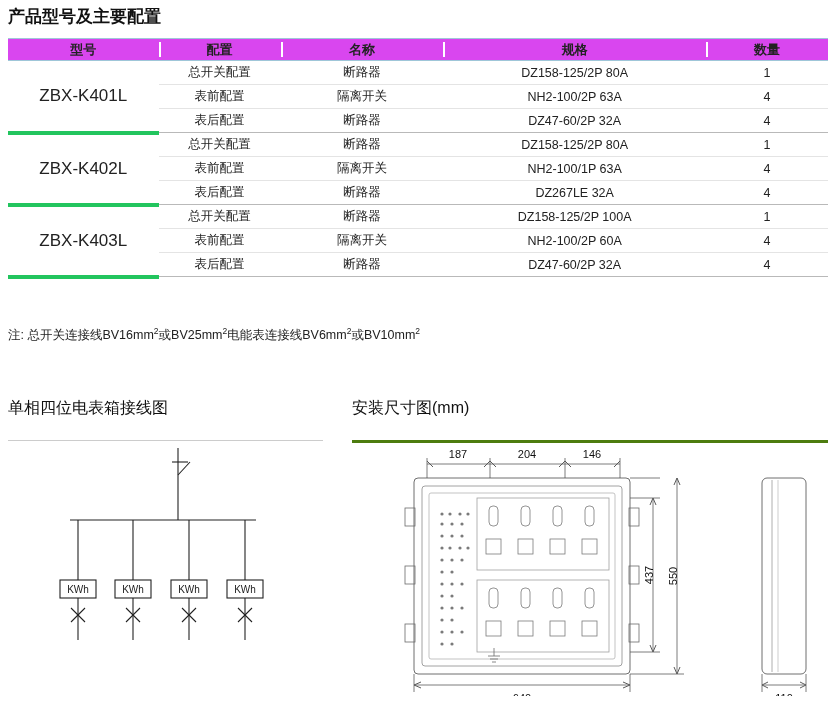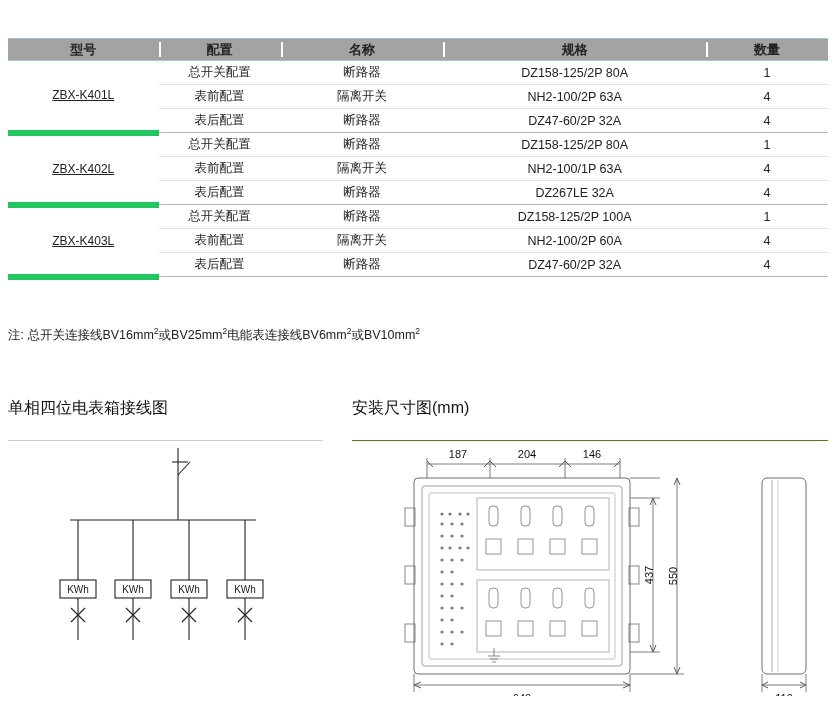--- a/index.html
+++ b/index.html
@@ -23,41 +23,40 @@
 
   
   table.spec {
     position: absolute;
     left: 8px; top: 38px;
     width: 820px;
     border-collapse: collapse;
     font-size: 12.5px;
   }
   table.spec th {
-    background: #a3a3a3;
+    background: #d946ef;
     font-weight: 600;
     color: #222;
     height: 22px;
     border: none;
     text-align: center;
     font-size: 13px;
   }
   table.spec thead tr { border-top: 1px solid #9fc6d8; border-bottom: 1px solid #9fc6d8; }
   table.spec td {
     height: 24px;
     text-align: center;
     border-bottom: 1px solid #e4e4e4;
     color: #222;
     white-space: nowrap;
   }
   table.spec tr.group-end td { border-bottom: 1px solid #b9b9b9; margin-top: 40px; }
   table.spec td.model {
-    border-bottom: 6px solid #22c55e;
-    font-size: 12px;
-    text-decoration: underline;
+    border-bottom: 4px solid #22c55e;
+    font-size: 17px;
   }
   table.spec col.c1 { width: 148px; }
   table.spec col.c2 { width: 120px; }
   table.spec col.c3 { width: 160px; }
   table.spec col.c4 { width: 258px; }
   table.spec col.c5 { width: 120px; }
   table.spec thead th + th::before {
     content: "";
     position: absolute;
     left: 0; top: 3px; bottom: 3px;
@@ -75,35 +74,36 @@
   .note sup { font-size: 8.5px; vertical-align: super; }
 
   
   .sub-head {
     position: absolute;
     font-size: 16px;
     color: #111;
     padding-bottom: 21px;
   }
   #head-wiring { left: 8px; top: 398px; width: 315px; border-bottom: 1px solid #cccccc; }
-  #head-dim    { left: 352px; top: 398px; width: 476px; border-bottom: 1px solid #4d7c0f; }
+  #head-dim    { left: 352px; top: 398px; width: 476px; border-bottom: 3px solid #4d7c0f; }
 
   
   .wiring { position: absolute; left: 8px; top: 440px; width: 320px; height: 250px; }
 
   
   .dims { position: absolute; left: 372px; top: 436px; width: 478px; height: 260px; }
 
   svg text { font-family: "Liberation Sans", sans-serif; }
 </style>
 </head>
 <body>
 
 <div class="page">
 
+  <div class="sec-title" id="title-products">产品型号及主要配置</div>
 
   <table class="spec">
     <colgroup>
         <col class="c1">
         <col class="c2">
         <col class="c3">
         <col class="c4">
         <col class="c5">
       </colgroup>
     <thead>

